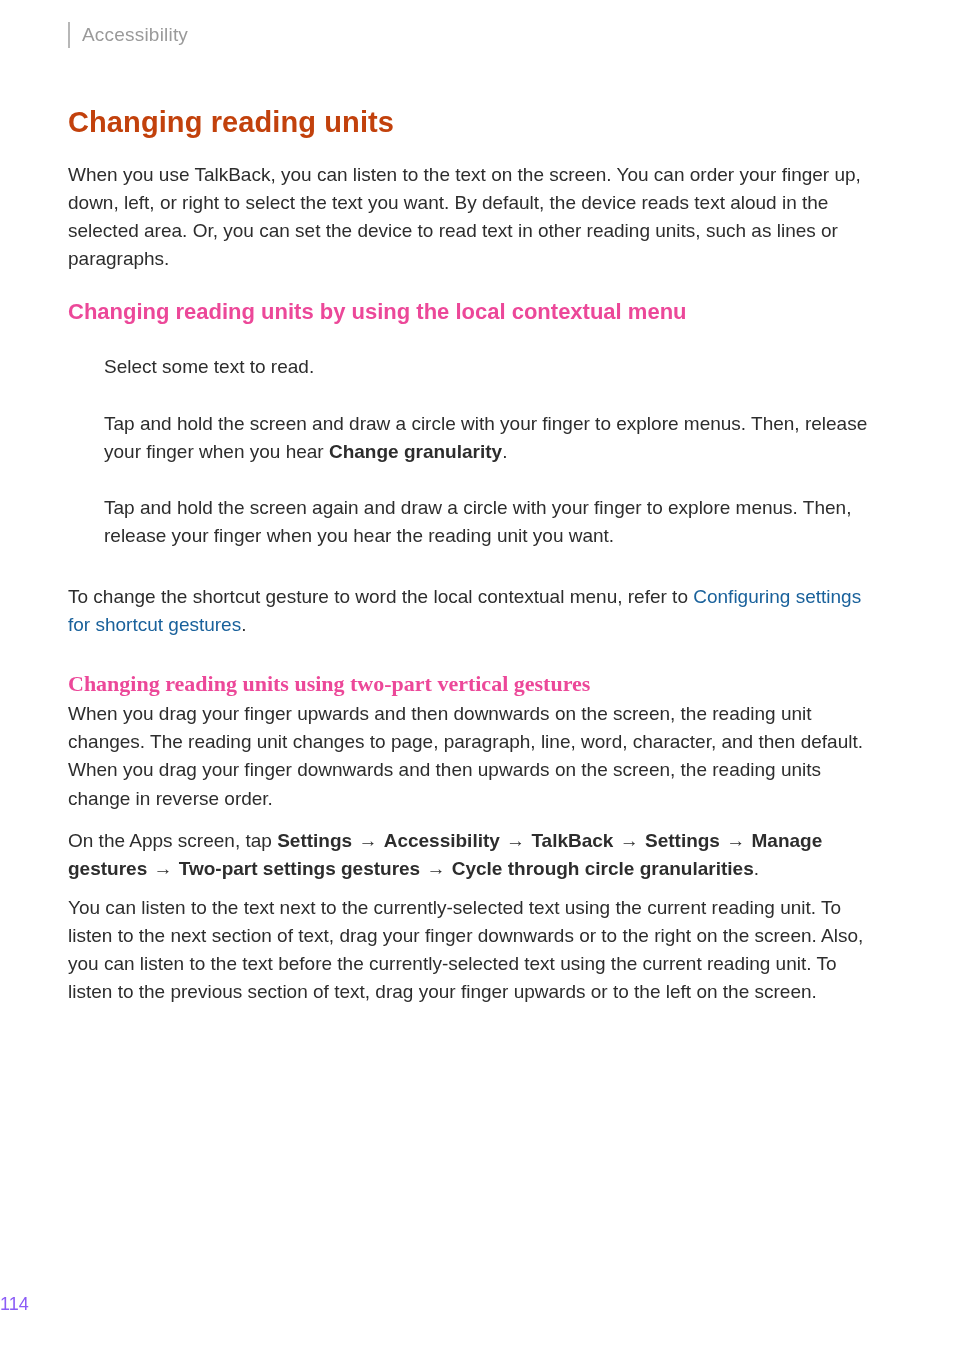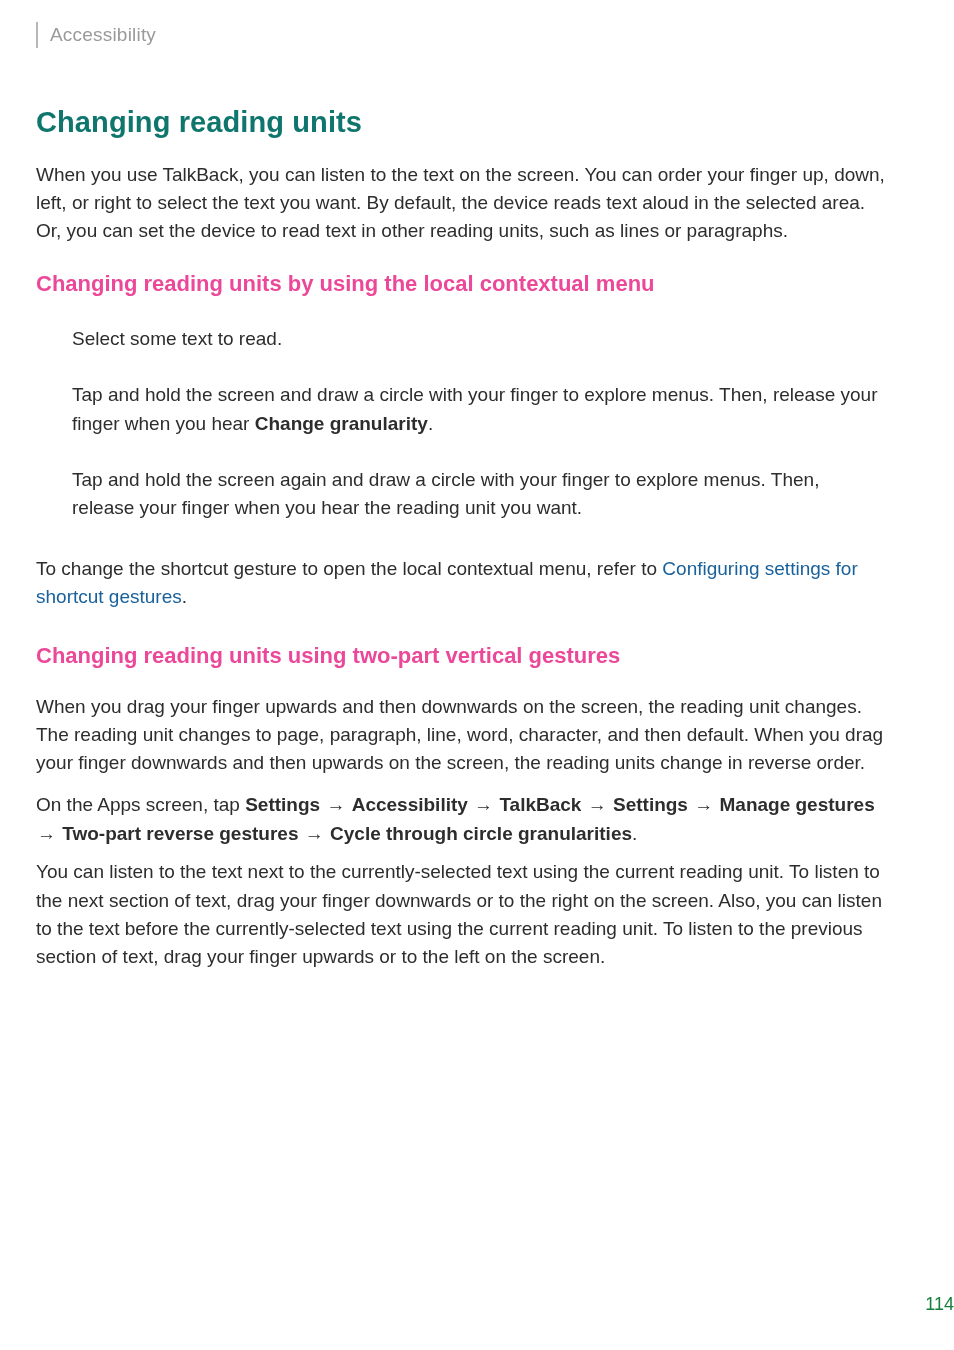--- a/index.html
+++ b/index.html
@@ -8,21 +8,21 @@
     background: #ffffff;
     font-family: -apple-system, "Segoe UI", "Helvetica Neue", Arial, sans-serif;
     color: #2d2d2d;
     width: 954px;
   }
   .page {
     width: 954px;
     min-height: 1350px;
     position: relative;
     box-sizing: border-box;
-    padding: 22px 68px 40px 36px;
+    padding: 22px 68px 40px 68px;
   }
   .header-marker {
     display: flex;
     align-items: center;
     gap: 12px;
     margin-bottom: 58px;
   }
   .header-bar {
     width: 2px;
     height: 26px;
@@ -31,21 +31,21 @@
   }
   .header-label {
     font-size: 19px;
     color: #9a9a9a;
     font-weight: 400;
     letter-spacing: 0.2px;
   }
   .section-title {
     font-size: 29px;
     font-weight: 700;
-    color: #0f766e;
+    color: #c2410c;
     margin: 0 0 22px 0;
     letter-spacing: 0.1px;
   }
   .body-text {
     font-size: 19px;
     line-height: 1.48;
     color: #2d2d2d;
     margin: 0 0 26px 0;
     font-weight: 400;
   }
@@ -73,23 +73,23 @@
     text-align: right;
   }
   .arrow {
     padding: 0 1px;
   }
   .page-num {
     position: absolute;
     bottom: 35px;
     left: 0;
     width: 100%;
-    text-align: right;
+    text-align: left;
     font-size: 18px;
-    color: #15803d;
+    color: #8b5cf6;
   }
   .path-line {
     font-size: 19px;
     line-height: 1.5;
     color: #2d2d2d;
     margin: 0 0 10px 0;
   }
 </style>
 </head>
 <body>
@@ -109,39 +109,39 @@
 
   <div class="list-block">
     <p class="list-item">Select some text to read.</p>
     <p class="list-item">
       <span>Tap and hold the screen and draw a circle with your finger to explore menus. Then, release your finger when you hear </span><span class="bold">Change granularity</span><span>.</span>
     </p>
     <p class="list-item">Tap and hold the screen again and draw a circle with your finger to explore menus. Then, release your finger when you hear the reading unit you want.</p>
   </div>
 
   <p class="body-text" style="margin-bottom:32px;">
-    <span>To change the shortcut gesture to open the local contextual menu, refer to </span><span class="link">Configuring settings for shortcut gestures</span><span>.</span>
+    <span>To change the shortcut gesture to word the local contextual menu, refer to </span><span class="link">Configuring settings for shortcut gestures</span><span>.</span>
   </p>
 
-  <h2 class="subheading" style="margin-bottom:24px;">Changing reading units using two-part vertical gestures</h2>
+  <h2 class="subheading" style="margin-bottom:3px;font-family:Liberation Serif, serif;">Changing reading units using two-part vertical gestures</h2>
 
   <p class="body-text" style="margin-bottom:14px;">When you drag your finger upwards and then downwards on the screen, the reading unit changes. The reading unit changes to page, paragraph, line, word, character, and then default. When you drag your finger downwards and then upwards on the screen, the reading units change in reverse order.</p>
 
   <p class="path-line">
     <span>On the Apps screen, tap </span><span class="bold">Settings</span>
     <span class="bold arrow">→</span>
     <span class="bold">Accessibility</span>
     <span class="bold arrow">→</span>
     <span class="bold">TalkBack</span>
     <span class="bold arrow">→</span>
     <span class="bold">Settings</span>
     <span class="bold arrow">→</span>
     <span class="bold">Manage gestures</span>
     <span class="bold arrow">→</span>
-    <span class="bold">Two-part reverse gestures</span>
+    <span class="bold">Two-part settings gestures</span>
     <span class="bold arrow">→</span>
     <span class="bold">Cycle through circle granularities</span><span>.</span>
   </p>
 
   <p class="body-text">You can listen to the text next to the currently-selected text using the current reading unit. To listen to the next section of text, drag your finger downwards or to the right on the screen. Also, you can listen to the text before the currently-selected text using the current reading unit. To listen to the previous section of text, drag your finger upwards or to the left on the screen.</p>
 
   <div class="page-num">114</div>
 </div>
 
 </body></html>

